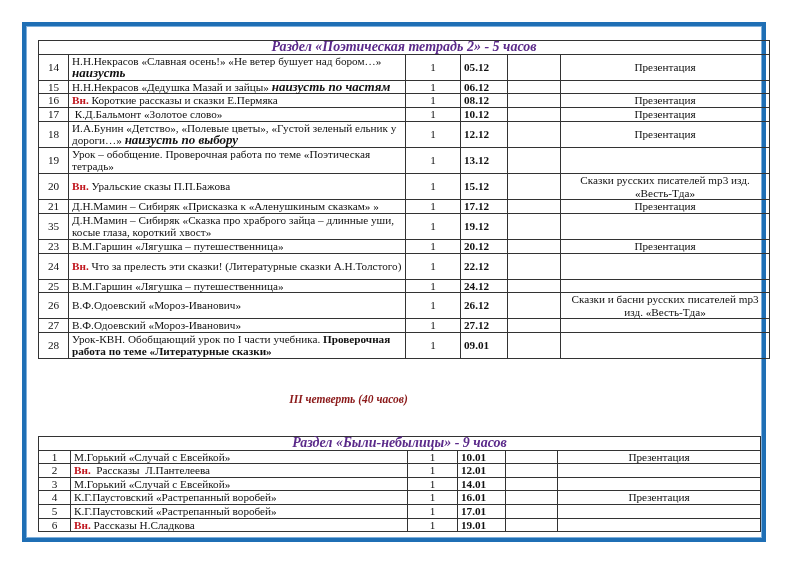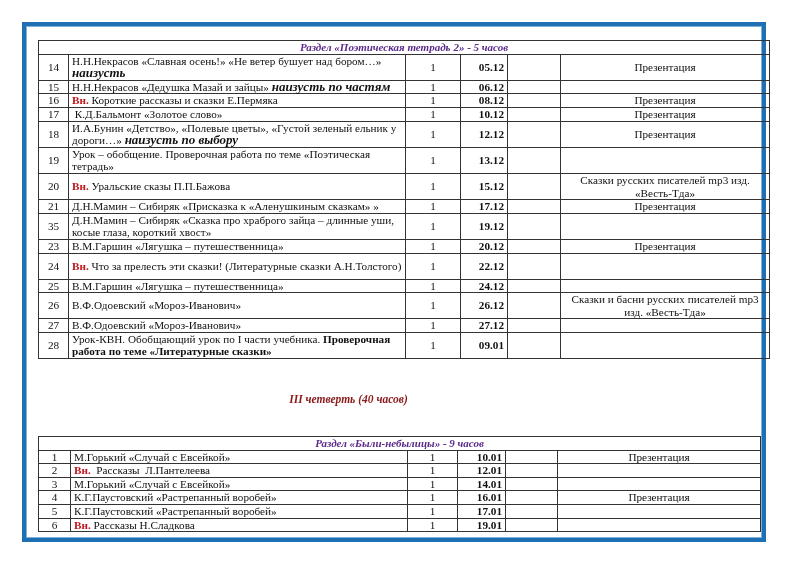--- a/index.html
+++ b/index.html
@@ -4,23 +4,23 @@
 <style>
   html, body { margin:0; padding:0; background:#ffffff; }
   body { width:800px; height:566px; position:relative; overflow:hidden;
          font-family:"Liberation Serif", "DejaVu Serif", serif; color:#111; }
   .frame { position:absolute; left:22px; top:22px; width:736px; height:512px;
            border:4px solid #1f6fb5; box-shadow: 1px 1px 0 #7fb0dc inset, -1px -1px 0 #7fb0dc inset; }
   table { border-collapse:collapse; position:absolute; table-layout:fixed; }
   td { border:1px solid #333; padding:0 3px; font-size:11.2px; line-height:12.6px; vertical-align:middle; }
   .t1 { left:38px; top:40px; width:731px; }
   .t2 { left:38px; top:436px; width:722px; }
-  .section td { text-align:center; font-style:italic; font-weight:bold; color:#5b2a8a; font-size:11px; height:11px; padding:0; }
+  .section td { text-align:center; font-style:italic; font-weight:bold; color:#5b2a8a; font-size:14px; height:11px; padding:0; }
   .num, .hrs { text-align:center; }
-  .date { text-align:right; font-weight:bold; }
+  .date { text-align:left; font-weight:bold; }
   .res { text-align:center; }
   .vn { color:#c0141c; font-weight:bold; }
   .it { font-style:italic; font-weight:bold; font-size:13px; }
   .b { font-weight:bold; }
   .quarter { position:absolute; left:0; width:697px; top:393px; text-align:center;
              color:#8b1a1a; font-weight:bold; font-style:italic; font-size:11.5px; }
 </style>
 </head>
 <body>
 

